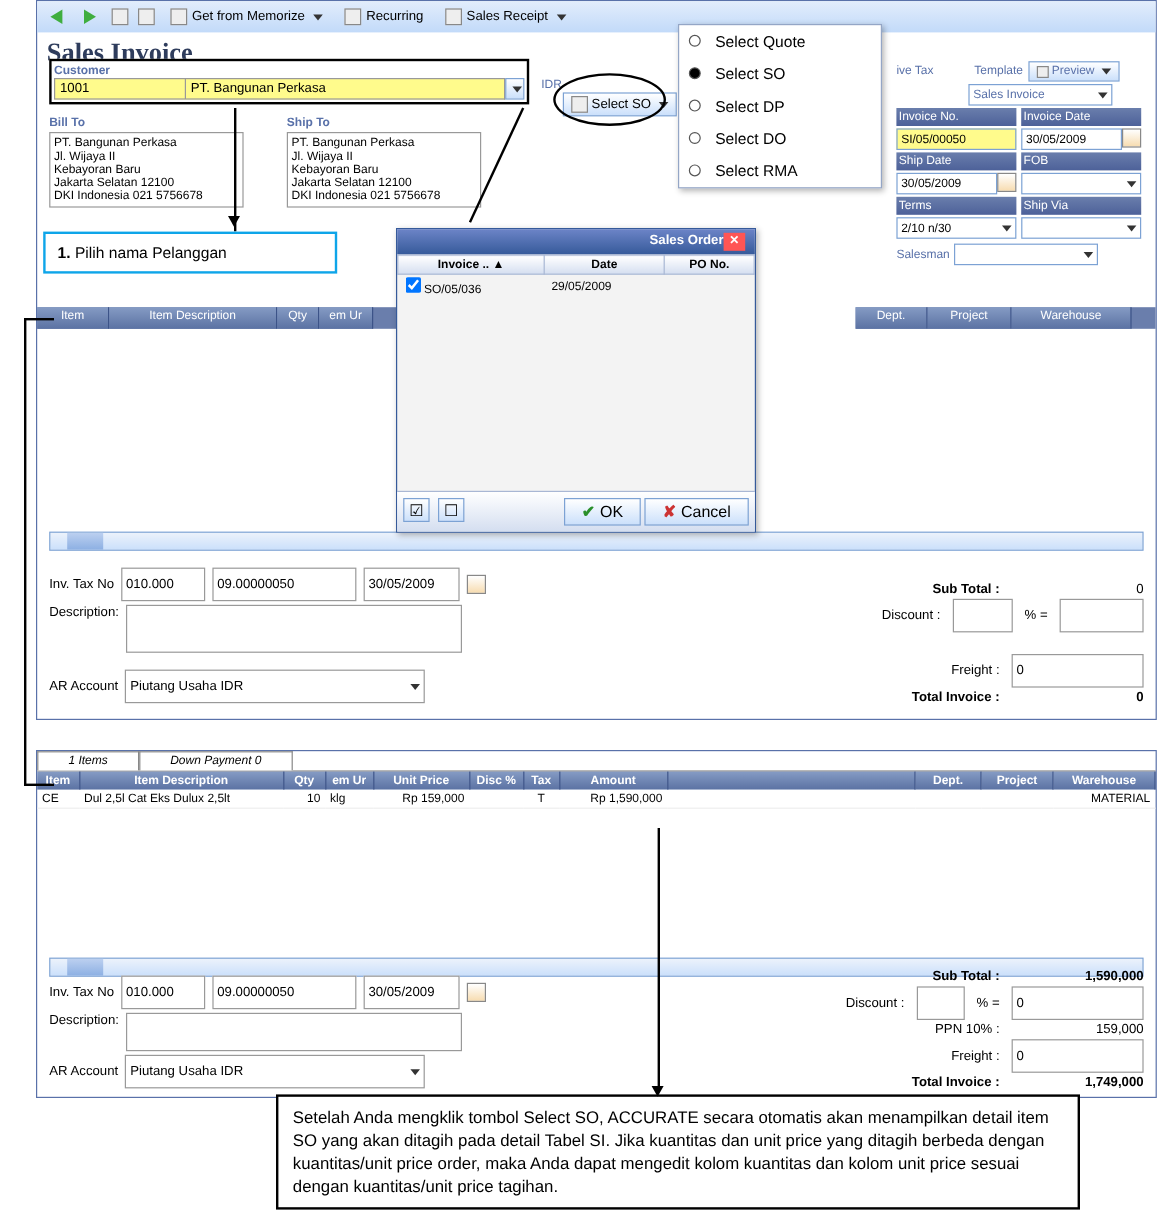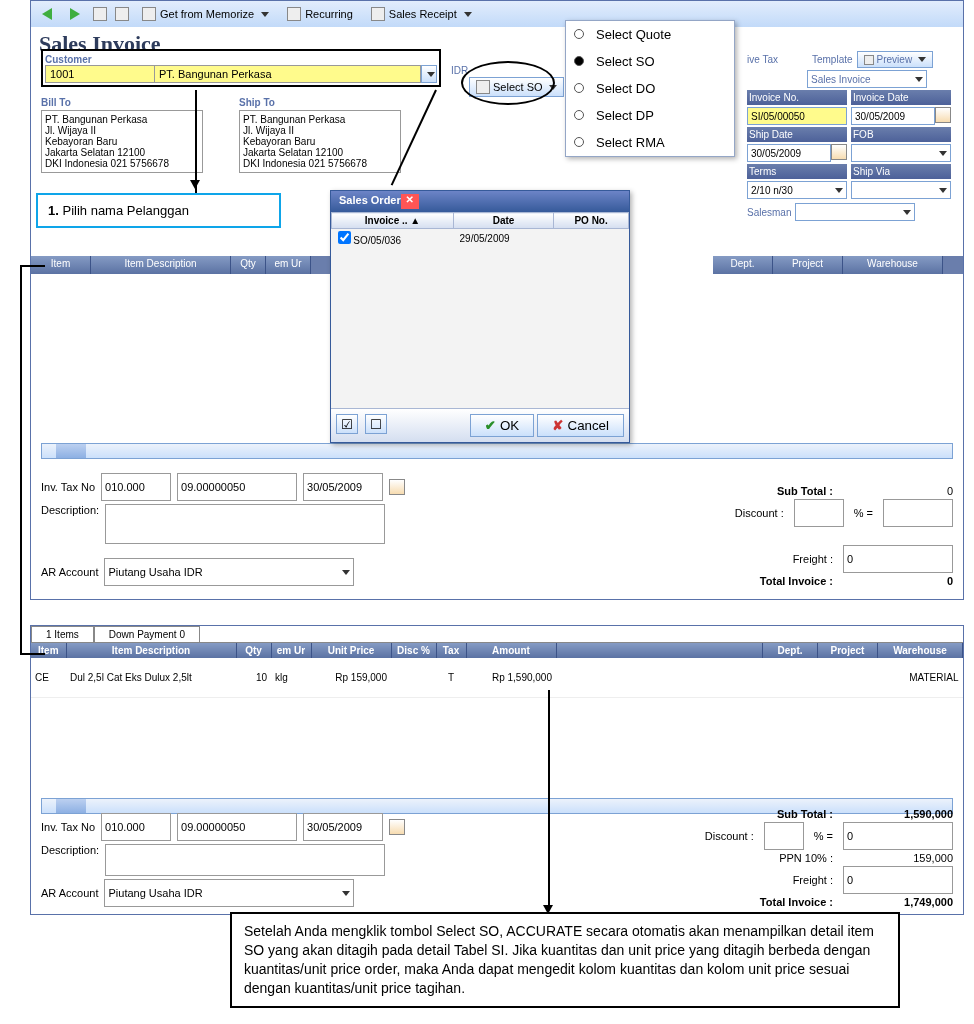--- a/index.html
+++ b/index.html
@@ -48,21 +48,21 @@
 
 
 .annot { position: absolute; background: #fff; border: 2px solid #0ea5e9; padding: 8px 10px; font-size: 13px; z-index: 20; }
 .oval { position: absolute; border: 2px solid #000; border-radius: 50%; width: 94px; height: 44px; top: 60px; left: 430px; z-index: 30; pointer-events:none;}
 
 
 .selectso { position: absolute; top: 76px; left: 438px; background: linear-gradient(#fff,#cbe0fb); border: 1px solid #7ca2d4; padding: 2px 6px; display:inline-flex;align-items:center;gap:3px; font-size: 11px;}
 
 
 .dialog { position: absolute; top: 190px; left: 330px; width: 300px; background: #f3f3f3; border: 1px solid #365a9a; box-shadow: 2px 2px 5px rgba(0,0,0,.3); z-index: 40; }
-.dlgtitle { background: linear-gradient(#6c84c7,#365a9a); color: #fff; padding: 3px 8px; display:flex; justify-content:flex-start; font-weight:bold; }
+.dlgtitle { background: linear-gradient(#6c84c7,#365a9a); color: #fff; padding: 3px 8px; display:flex; justify-content:flex-end; font-weight:bold; }
 .closex { background: #f55; color: #fff; width: 18px; height: 15px; text-align:center; font-weight:bold; cursor:pointer; font-size:10px;}
 .dlggrid { font-size: 10px; }
 .dlggrid th { background: linear-gradient(#fff,#d4def0); border: 1px solid #a9b7d4; padding: 2px 6px; }
 .dlggrid td { padding: 2px 6px; }
 .dlggrid table { width: 100%; border-collapse: collapse; }
 .dlgfoot { margin-top: 160px; background: linear-gradient(#fff,#d4def0); padding: 5px; display:flex; justify-content:space-between; border-top: 1px solid #a9b7d4;}
 .smbtn { width: 22px; height: 20px; background: linear-gradient(#fff,#cbe0fb); border: 1px solid #7ca2d4; margin-right: 4px; }
 .okbtn, .cancelbtn { background: linear-gradient(#fff,#cbe0fb); border: 1px solid #7ca2d4; padding: 3px 14px; display:inline-flex;align-items:center;gap:4px;}
 .chk { color: #2a8f2a; font-weight:bold; }
 .xm { color: #c33; font-weight:bold; }
@@ -80,26 +80,26 @@
 .frow { display: flex; align-items: center; margin-bottom: 3px; gap: 6px;}
 .finput { border: 1px solid #999; height: 28px; padding: 0 3px; display:inline-flex;align-items:center; background:#fff;}
 .totals { position:absolute; right: 0; bottom: 0; text-align: right; font-size: 11px;}
 .totals .trow { display: flex; justify-content: flex-end; gap: 10px; margin-bottom: 2px; align-items:center;}
 .totals .lbl { font-weight: bold; }
 .totals .val { width: 110px; text-align: right; }
 
 
 .panel2 { position: absolute; top: 625px; left: 30px; width: 934px; height: 290px; border: 1px solid #5971a9; background: #fff; }
 .tabs2 { display:flex; font-size: 10px; border-bottom: 1px solid #888;}
-.tab2 { padding: 2px 14px; border: 1px solid #888; background: #fff; border-bottom:none;}
+.tab2 { padding: 2px 25px; border: 1px solid #888; background: #fff; border-bottom:none;font-style:italic;}
 .tab2.active { background: #fff; }
 .grid2 { }
 .grid2 table { width: 100%; border-collapse: collapse; font-size: 10px;}
 .grid2 th { background: linear-gradient(#859bc4,#5b72a3); color: #fff; padding: 2px 4px; border-right: 1px solid #3c5388;}
-.grid2 td { padding: 14px 4px; border-bottom: 1px solid #eee;}
+.grid2 td { padding: 2px 4px; border-bottom: 1px solid #eee;}
 
 
 .line { position: absolute; background: #000; z-index: 15;}
 .vline { width: 2px;} .hline { height: 2px;}
 .arrhead { position:absolute; width:0;height:0;border-left:5px solid transparent;border-right:5px solid transparent;border-top:9px solid #000; z-index:16;}
 .calicon { display:inline-block; width: 16px; height: 16px; border: 1px solid #888; background: linear-gradient(#fff,#f7dcb0); position:relative;}
 
 
 .bignote { position: absolute; top: 912px; left: 230px; width: 670px; border: 2px solid #000; padding: 8px 12px; font-size: 14px; line-height: 1.35; background: #fff;}
 </style>
@@ -292,22 +292,22 @@
             <span class="lbl">Total Invoice :</span>
             <span class="val" style="font-weight:bold;">0</span>
           </div>
       </div>
     </div>
   </div>
 
   <div class="ctxmenu">
     <div class="ctxitem"><span class="radio"></span><span>Select Quote</span></div>
     <div class="ctxitem sel"><span class="radio"></span><span>Select SO</span></div>
+    <div class="ctxitem"><span class="radio"></span><span>Select DP</span></div>
     <div class="ctxitem"><span class="radio"></span><span>Select DO</span></div>
-    <div class="ctxitem"><span class="radio"></span><span>Select DP</span></div>
     <div class="ctxitem"><span class="radio"></span><span>Select RMA</span></div>
   </div>
 
   <div class="annot" style="top:193px; left:36px; width:245px;">
     <b>1. </b><span>Pilih nama Pelanggan</span>
   </div>
   <div class="line vline" style="top:90px; left:195px; height:103px;"></div>
   <div class="arrhead" style="top:180px; left:190px;"></div>
 
   <div class="annot" style="top:270px; left:380px; width:250px;">

